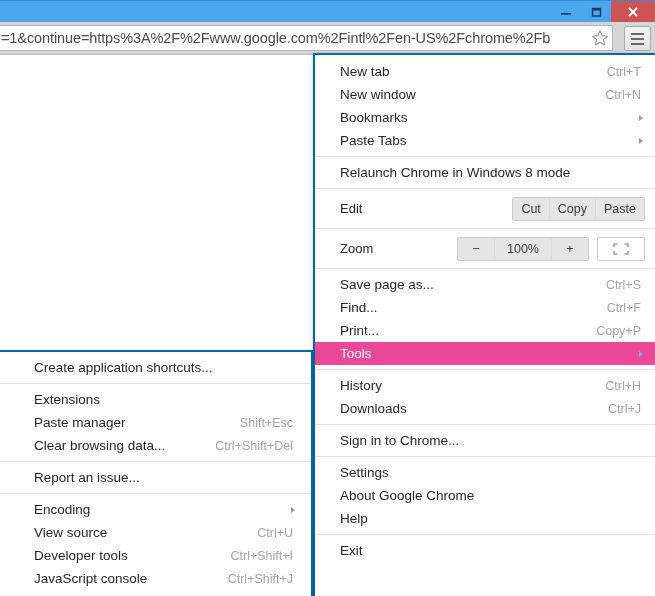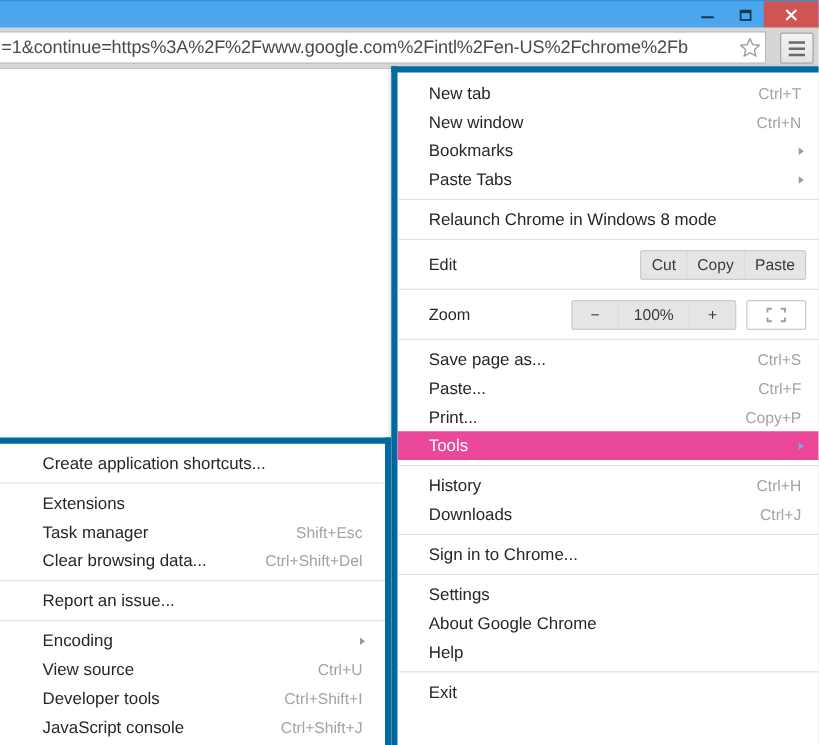--- a/index.html
+++ b/index.html
@@ -113,21 +113,21 @@
     width: 655px; height: 542px;
     background: #ffffff;
     border-top: 1px solid #b8b8b8;
     box-sizing: border-box;
   }
 
   
   .menu {
     position: absolute;
     background: #ffffff;
-    border: 5px solid #0369a1;
+    border: 2px solid #0369a1;
     box-sizing: border-box;
     box-shadow: 0 1px 4px rgba(0,0,0,0.22);
     padding: 4px 0 4px 0;
     font-size: 13.5px;
     color: #2b2b2b;
     overflow: hidden;
   }
   .menu-item {
     position: relative;
     display: flex;
@@ -327,21 +327,21 @@
             <path d="M2 5 V2 H5.5 M12.5 2 H16 V5 M16 9 V12 H12.5 M5.5 12 H2 V9" fill="none" stroke="#a0a0a0" stroke-width="1.5"></path>
           </svg>
         </div>
       </div>
       <div class="separator"></div>
       <div class="menu-item">
         <span class="label">Save page as...</span>
         <span class="shortcut">Ctrl+S</span>
       </div>
       <div class="menu-item">
-        <span class="label">Paste...</span>
+        <span class="label">Find...</span>
         <span class="shortcut">Ctrl+F</span>
       </div>
       <div class="menu-item">
         <span class="label">Print...</span>
         <span class="shortcut">Copy+P</span>
       </div>
       <div class="menu-item selected">
         <span class="label">Tools</span>
         <span class="arrow"></span>
       </div>
@@ -376,21 +376,21 @@
 
   <div class="menu" id="tools-submenu">
       <div class="menu-item">
         <span class="label">Create application shortcuts...</span>
       </div>
       <div class="separator"></div>
       <div class="menu-item">
         <span class="label">Extensions</span>
       </div>
       <div class="menu-item">
-        <span class="label">Task manager</span>
+        <span class="label">Paste manager</span>
         <span class="shortcut">Shift+Esc</span>
       </div>
       <div class="menu-item">
         <span class="label">Clear browsing data...</span>
         <span class="shortcut">Ctrl+Shift+Del</span>
       </div>
       <div class="separator"></div>
       <div class="menu-item">
         <span class="label">Report an issue...</span>
       </div>

